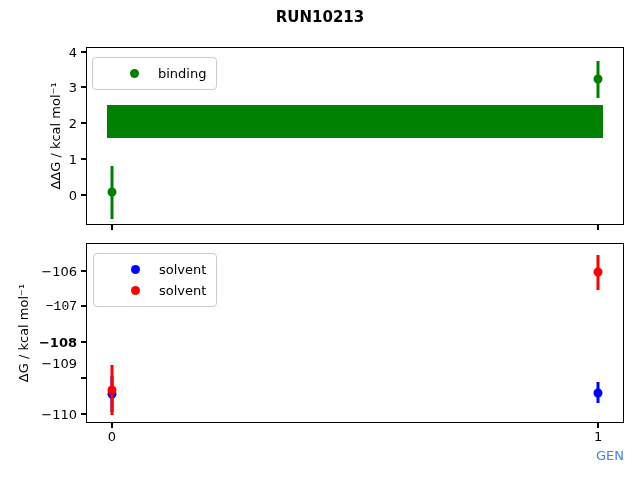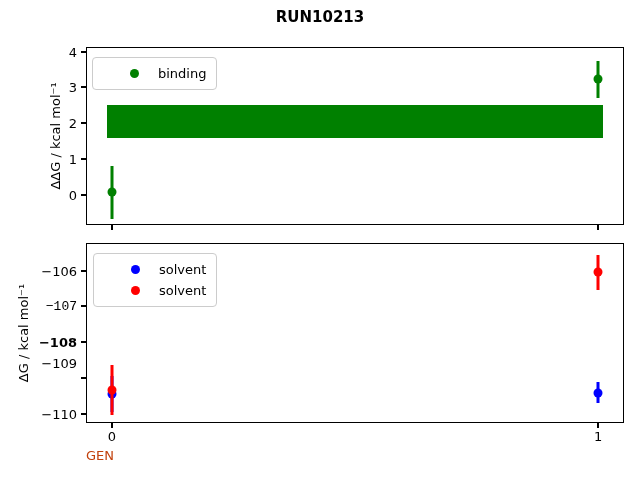--- a/index.html
+++ b/index.html
@@ -19,21 +19,21 @@
   }
   .xtick-label{
     position:absolute;font-size:13px;color:#000;text-align:center;width:30px;
     transform:translateX(-50%);white-space:nowrap;
   }
   .axis-label-y{
     position:absolute;font-size:13px;color:#000;white-space:nowrap;
     transform:translate(-50%,-50%) rotate(-90deg);
   }
   .axis-label-x{
-    position:absolute;font-size:13px;color:#c2410c;text-align:left;white-space:nowrap;
+    position:absolute;font-size:13px;color:#3b82f6;text-align:right;white-space:nowrap;
   }
   .band{position:absolute;}
   .errbar{position:absolute;width:3px;transform:translateX(-50%);}
   .marker{position:absolute;width:9px;height:9px;border-radius:50%;transform:translate(-50%,-50%);}
   .legend{
     position:absolute;background:rgba(255,255,255,0.9);border:1px solid #cccccc;
     border-radius:4px;padding:5px 10px 5px 17px;z-index:5;
   }
   .legend-item{display:flex;align-items:center;height:21px;}
   .legend-marker-cell{width:48px;display:flex;justify-content:center;align-items:center;flex:none;}

